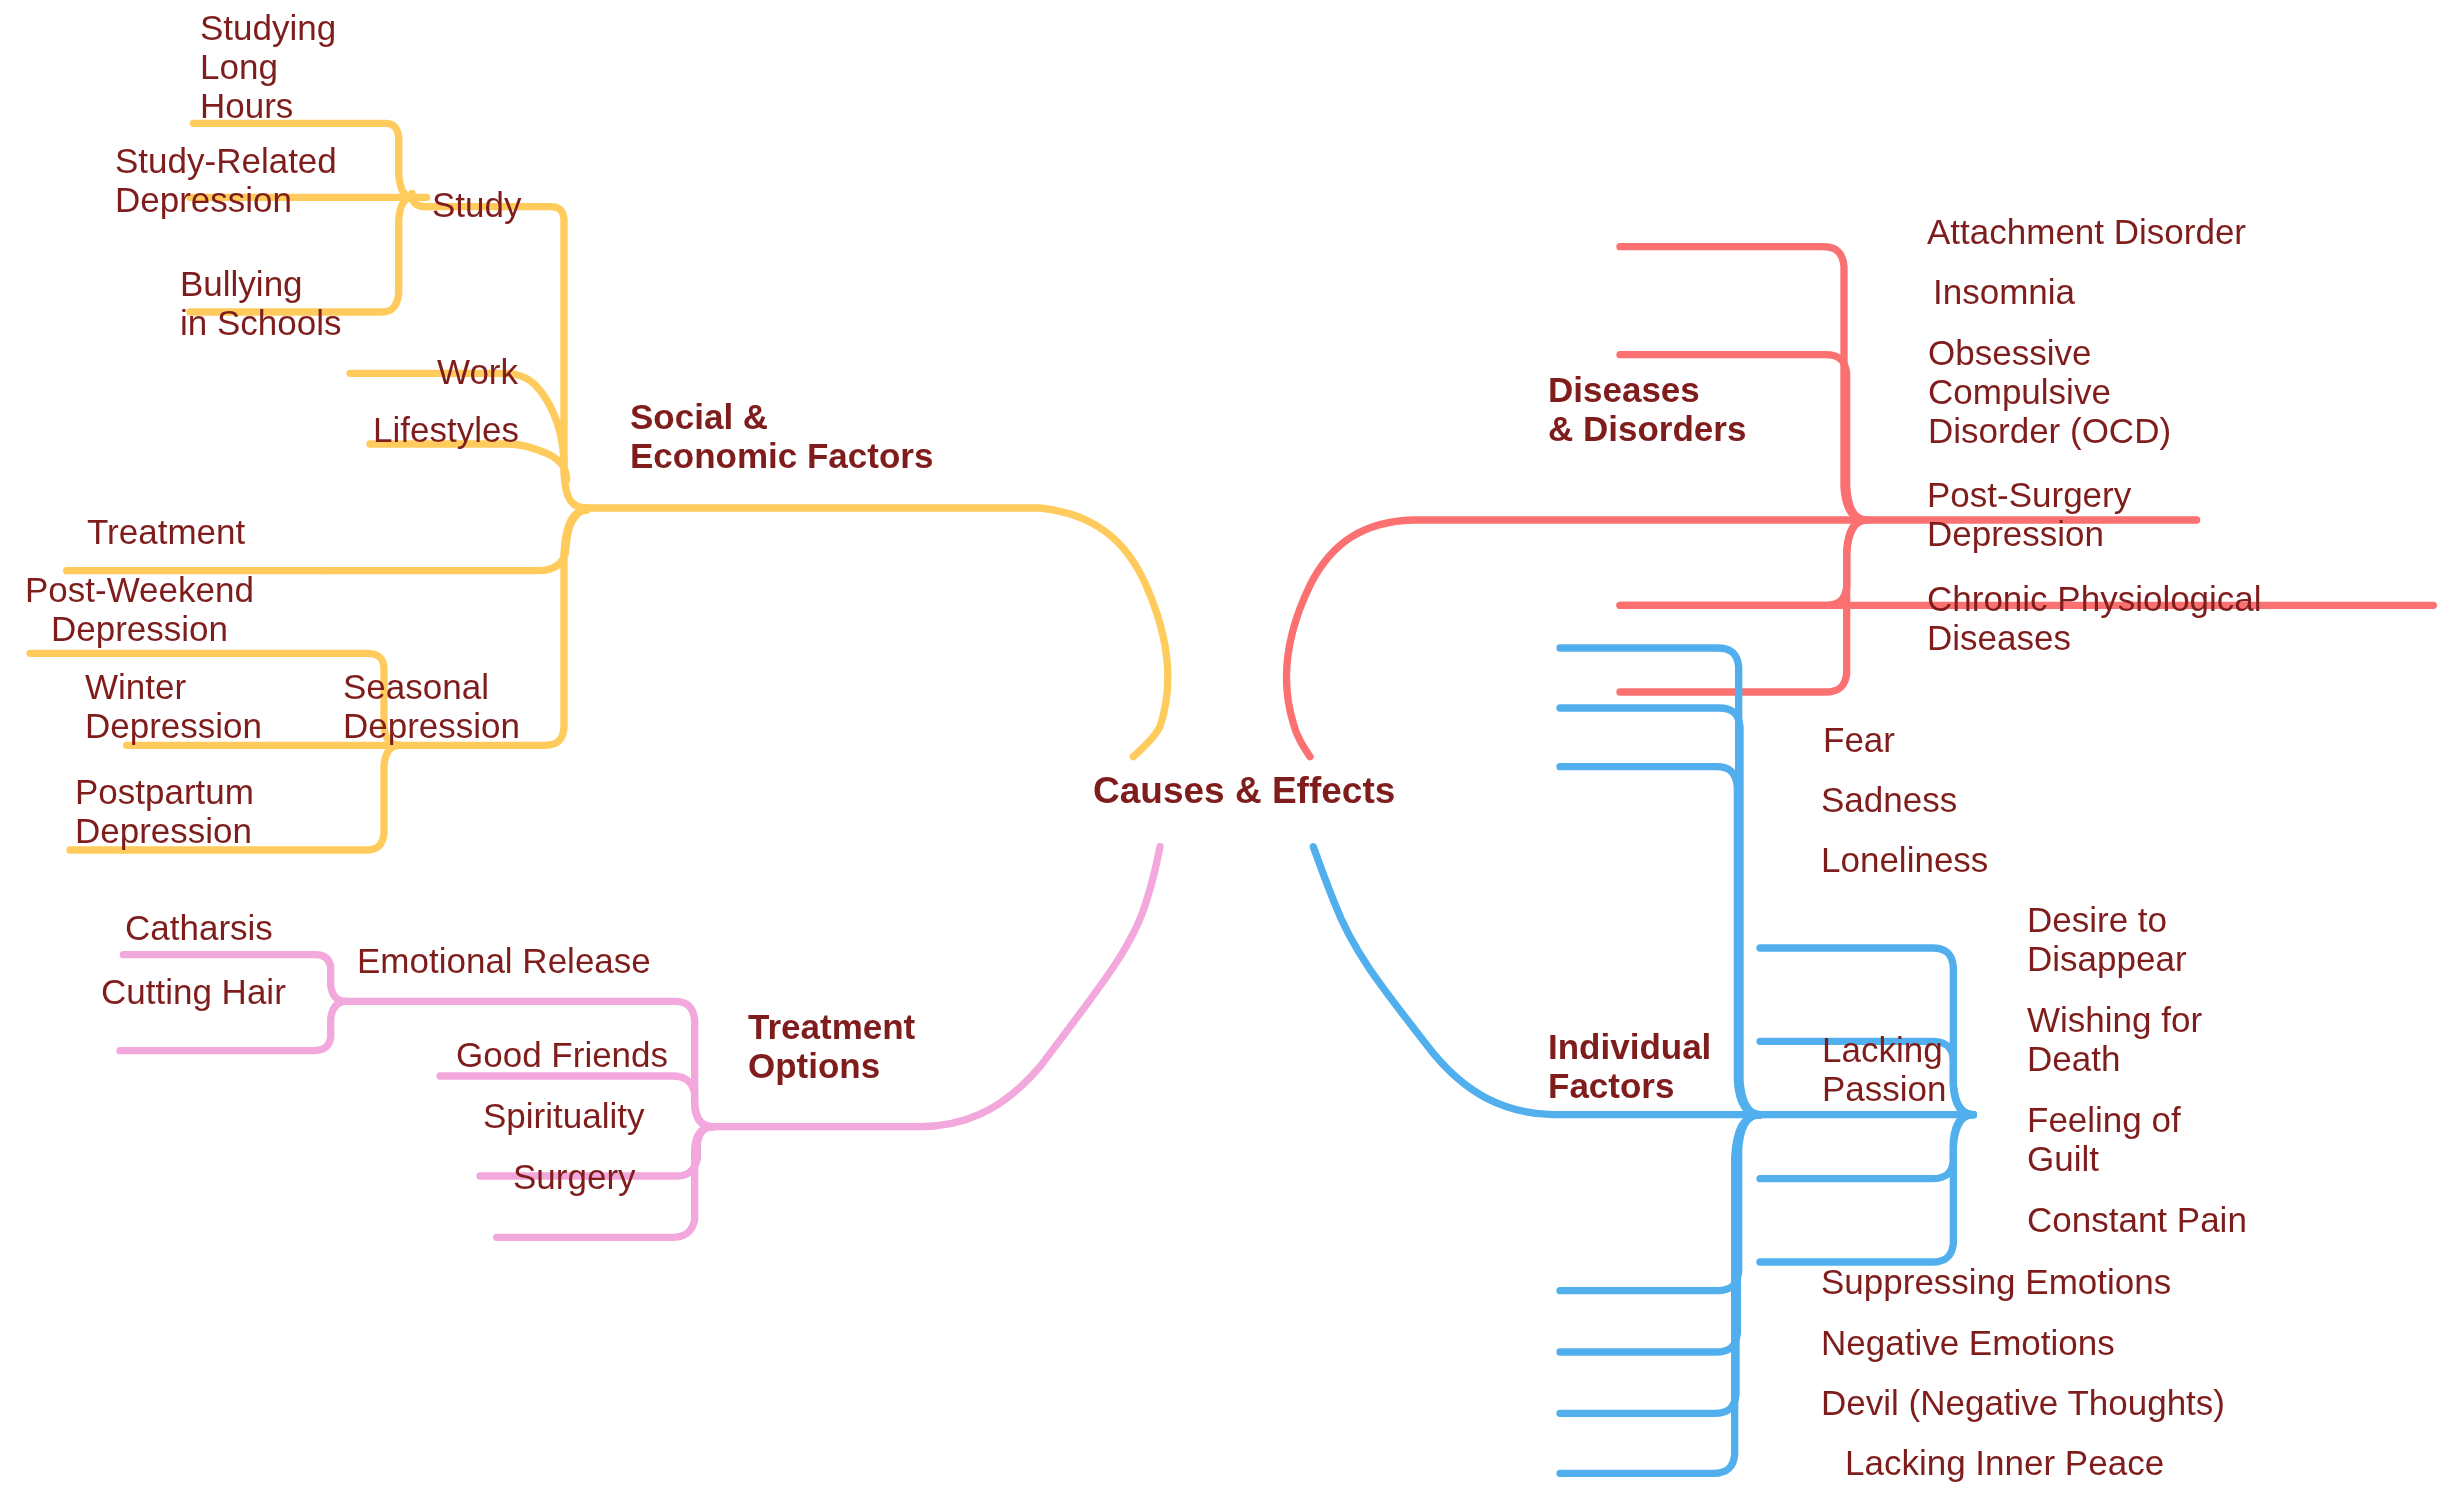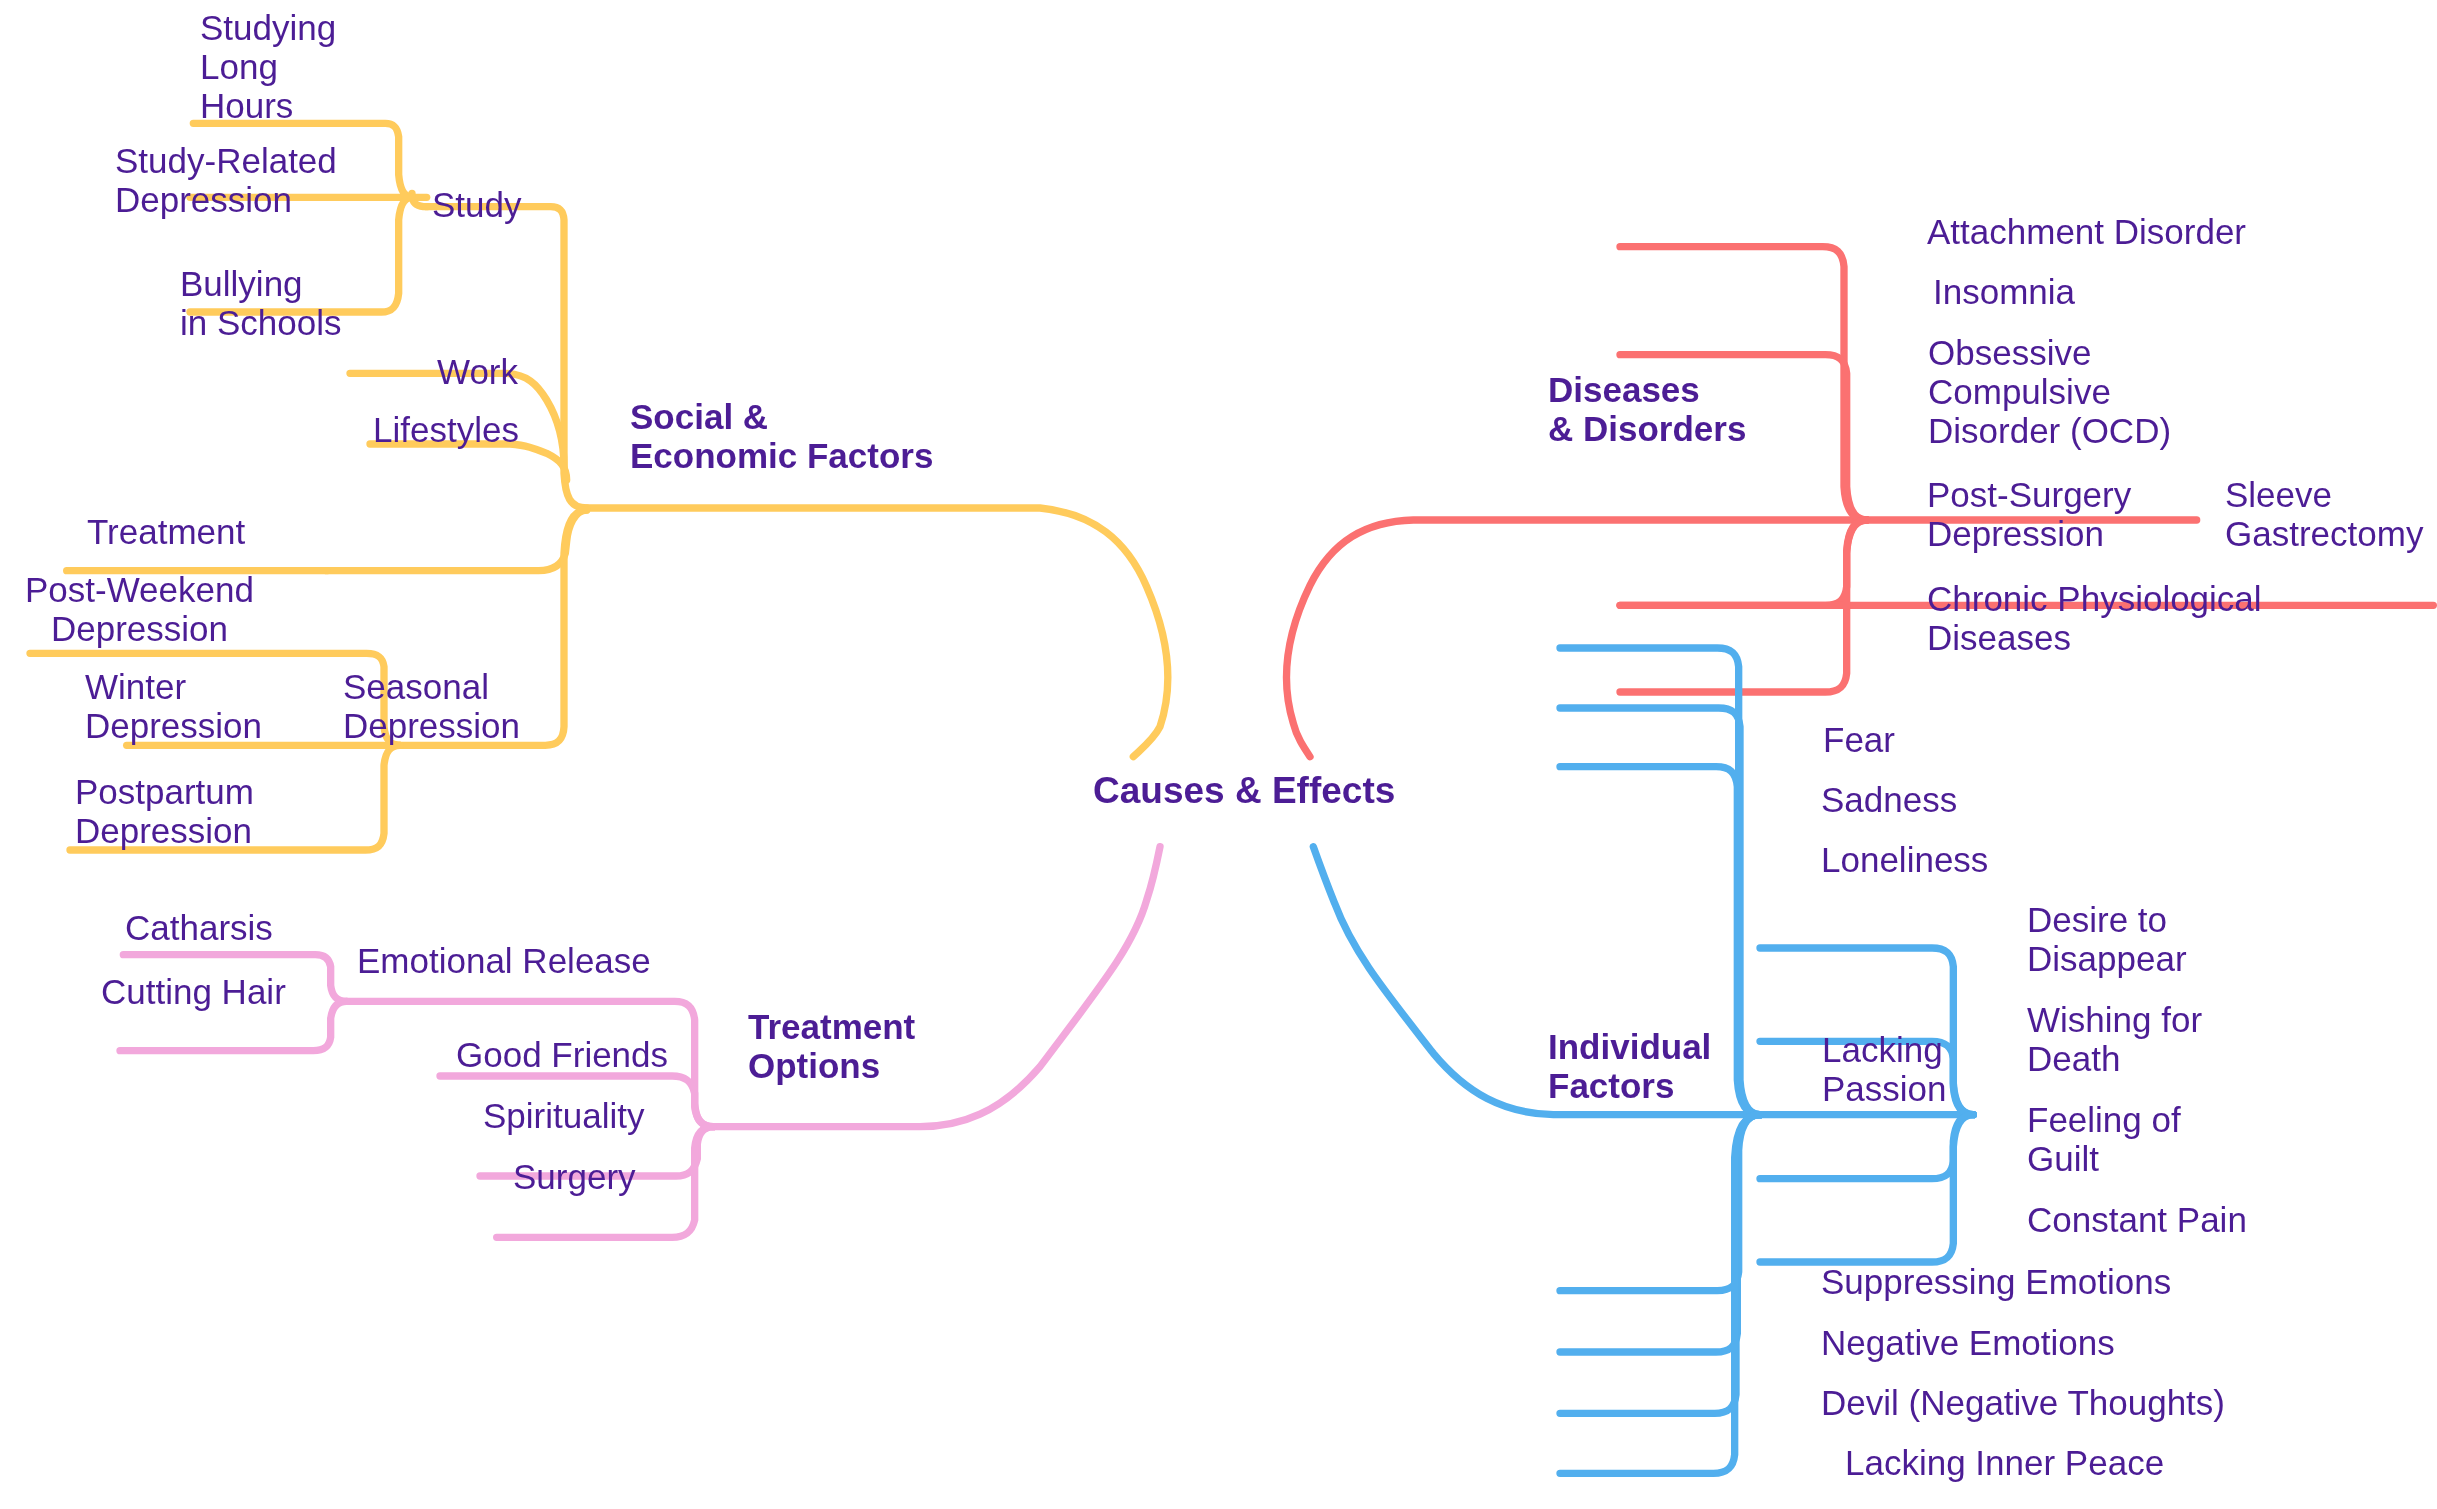--- a/index.html
+++ b/index.html
@@ -20,21 +20,21 @@
   }
   #wires {
     position: absolute;
     left: 0; top: 0;
     width: 2438px;
     height: 1510px;
     pointer-events: none;
   }
   .node {
     position: absolute;
-    color: #4c1d95;
+    color: #7f1d1d;
     font-size: 35px;
     line-height: 1.12;
     white-space: pre;
     letter-spacing: 0px;
   }
   .node.bold {
     font-weight: bold;
     font-size: 35px;
   }
   .node.root {
@@ -202,22 +202,20 @@
 
   <div class="node ta-l" style="left:1933px; top:272px;">Insomnia</div>
 
   <div class="node ta-l" style="left:1928px; top:333px;">Obsessive
 Compulsive
 Disorder (OCD)</div>
 
   <div class="node ta-l" style="left:1927px; top:475px;">Post-Surgery
 Depression</div>
 
-  <div class="node ta-l" style="left:2225px; top:475px;">Sleeve
-Gastrectomy</div>
 
   <div class="node ta-l" style="left:1927px; top:579px;">Chronic Physiological
 Diseases</div>
 
   <div class="node bold ta-l" style="left:1548px; top:1027px;">Individual
 Factors</div>
 
   <div class="node ta-l" style="left:1823px; top:720px;">Fear</div>
 
   <div class="node ta-l" style="left:1821px; top:780px;">Sadness</div>

